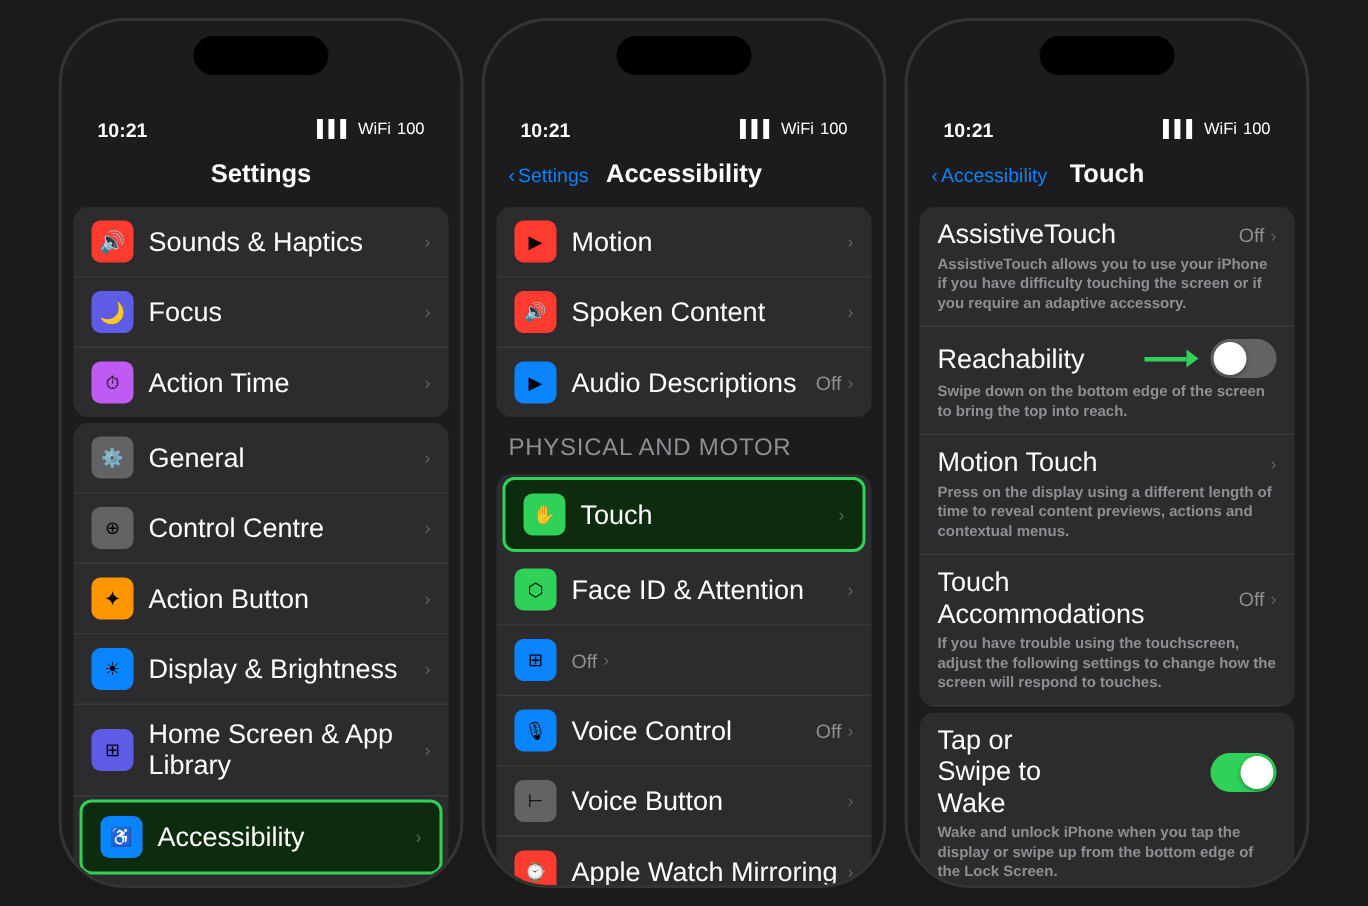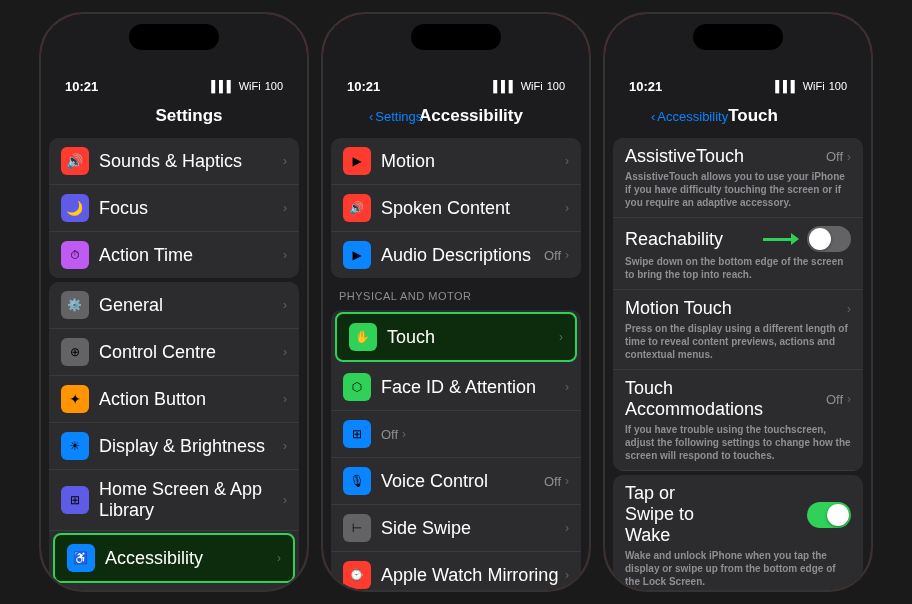--- a/index.html
+++ b/index.html
@@ -11,21 +11,21 @@
       align-items: center;
       justify-content: center;
       gap: 12px;
       font-family: -apple-system, 'SF Pro Display', 'Helvetica Neue', sans-serif;
       overflow: hidden;
     }
 
     .phone {
       width: 270px;
       height: 580px;
-      background: #b91c1c;
+      background: #404040;
       border-radius: 44px;
       border: 2px solid #333;
       overflow: hidden;
       position: relative;
       display: flex;
       flex-direction: column;
     }
 
     .phone-screen {
       flex: 1;
@@ -65,21 +65,20 @@
     }
 
     
     .nav-bar {
       display: flex;
       align-items: center;
       justify-content: center;
       padding: 4px 28px 8px;
       background: #1c1c1e;
       position: relative;
-      margin-left: 30px;
     }
 
     .nav-title {
       font-size: 17px;
       font-weight: 600;
       color: #fff;
     }
 
     .nav-back {
       position: absolute;
@@ -99,21 +98,21 @@
     }
 
     .settings-section {
       background: #2c2c2e;
       border-radius: 10px;
       margin: 4px 8px;
       overflow: hidden;
     }
 
     .section-label {
-      font-size: 11px;
+      font-size: 16px;
       color: #8e8e93;
       text-transform: uppercase;
       padding: 8px 16px 4px;
       letter-spacing: 0.5px;
     }
 
     .settings-row {
       display: flex;
       align-items: center;
       padding: 9px 12px;
@@ -396,21 +395,21 @@
           <span class="row-chevron">›</span>
         </div>
         <div class="settings-row">
           <div class="row-icon icon-blue" style="font-size:12px;">🎙</div>
           <span class="row-label">Voice Control</span>
           <span class="row-value">Off</span>
           <span class="row-chevron">›</span>
         </div>
         <div class="settings-row">
           <div class="row-icon icon-gray" style="font-size:12px;">⊢</div>
-          <span class="row-label">Side Swipe</span>
+          <span class="row-label">Voice Button</span>
           <span class="row-chevron">›</span>
         </div>
         <div class="settings-row">
           <div class="row-icon icon-red" style="font-size:12px;">⌚</div>
           <span class="row-label">Apple Watch Mirroring</span>
           <span class="row-chevron">›</span>
         </div>
 
       </div>
 

